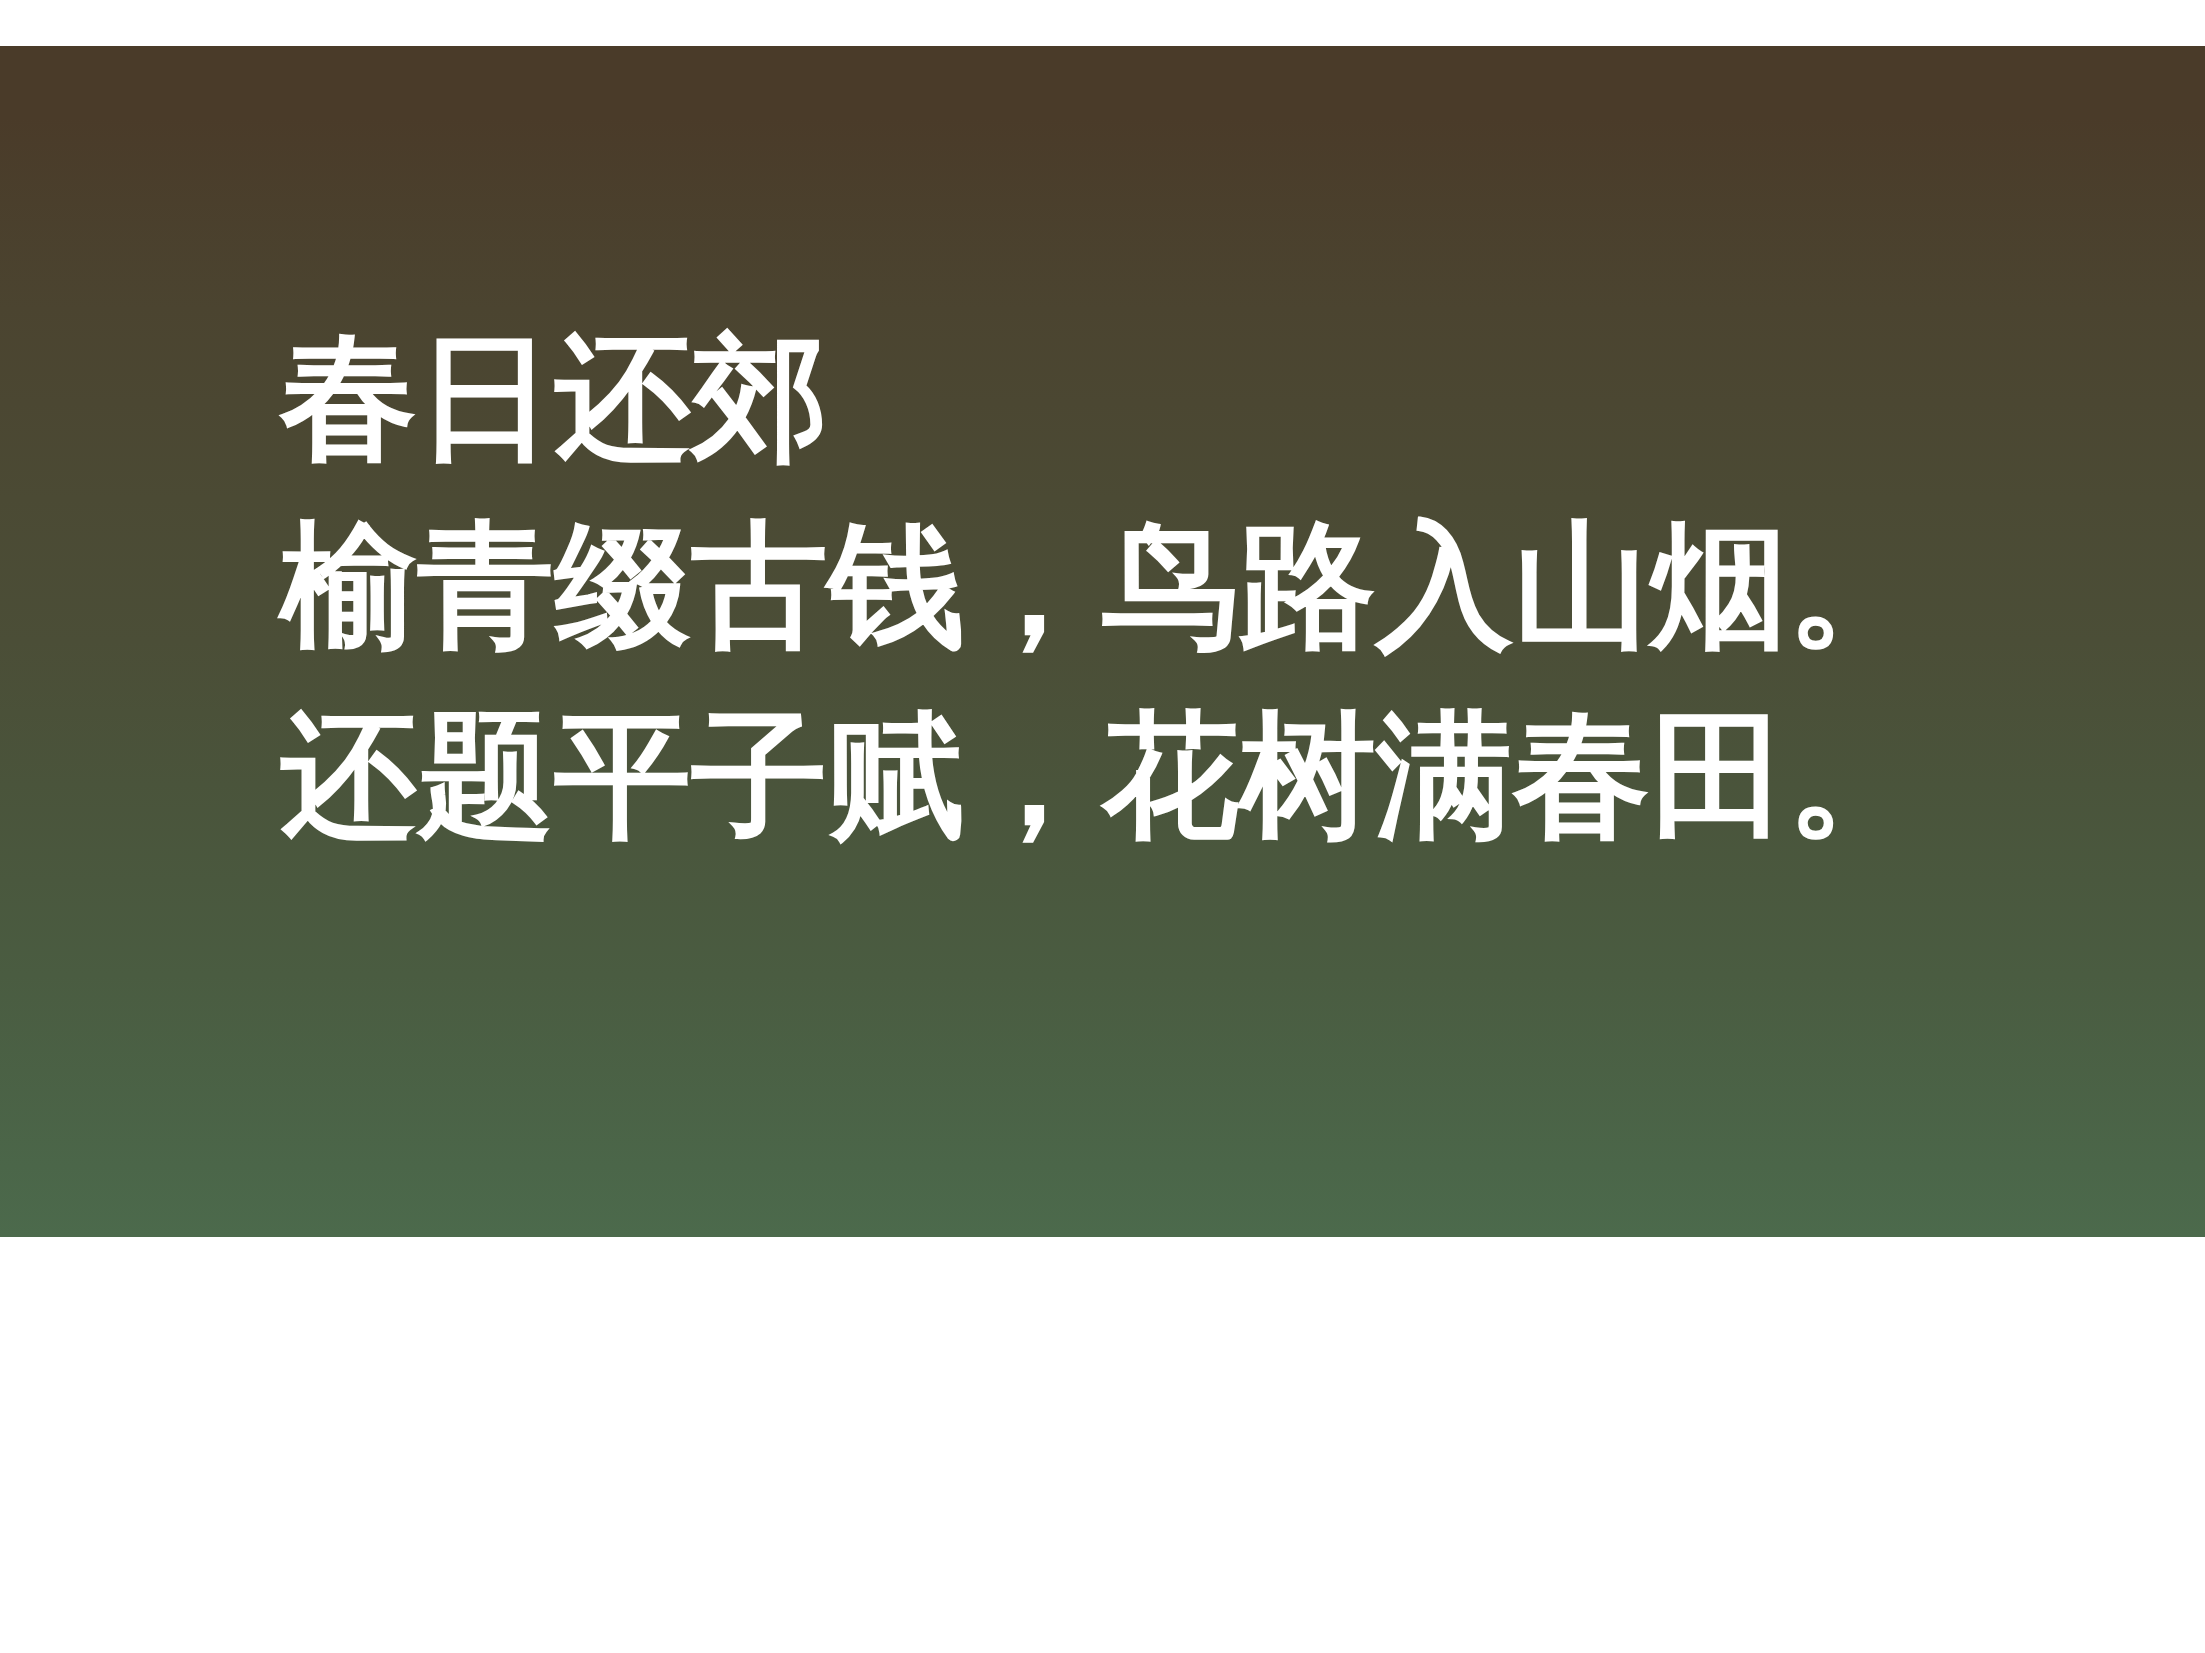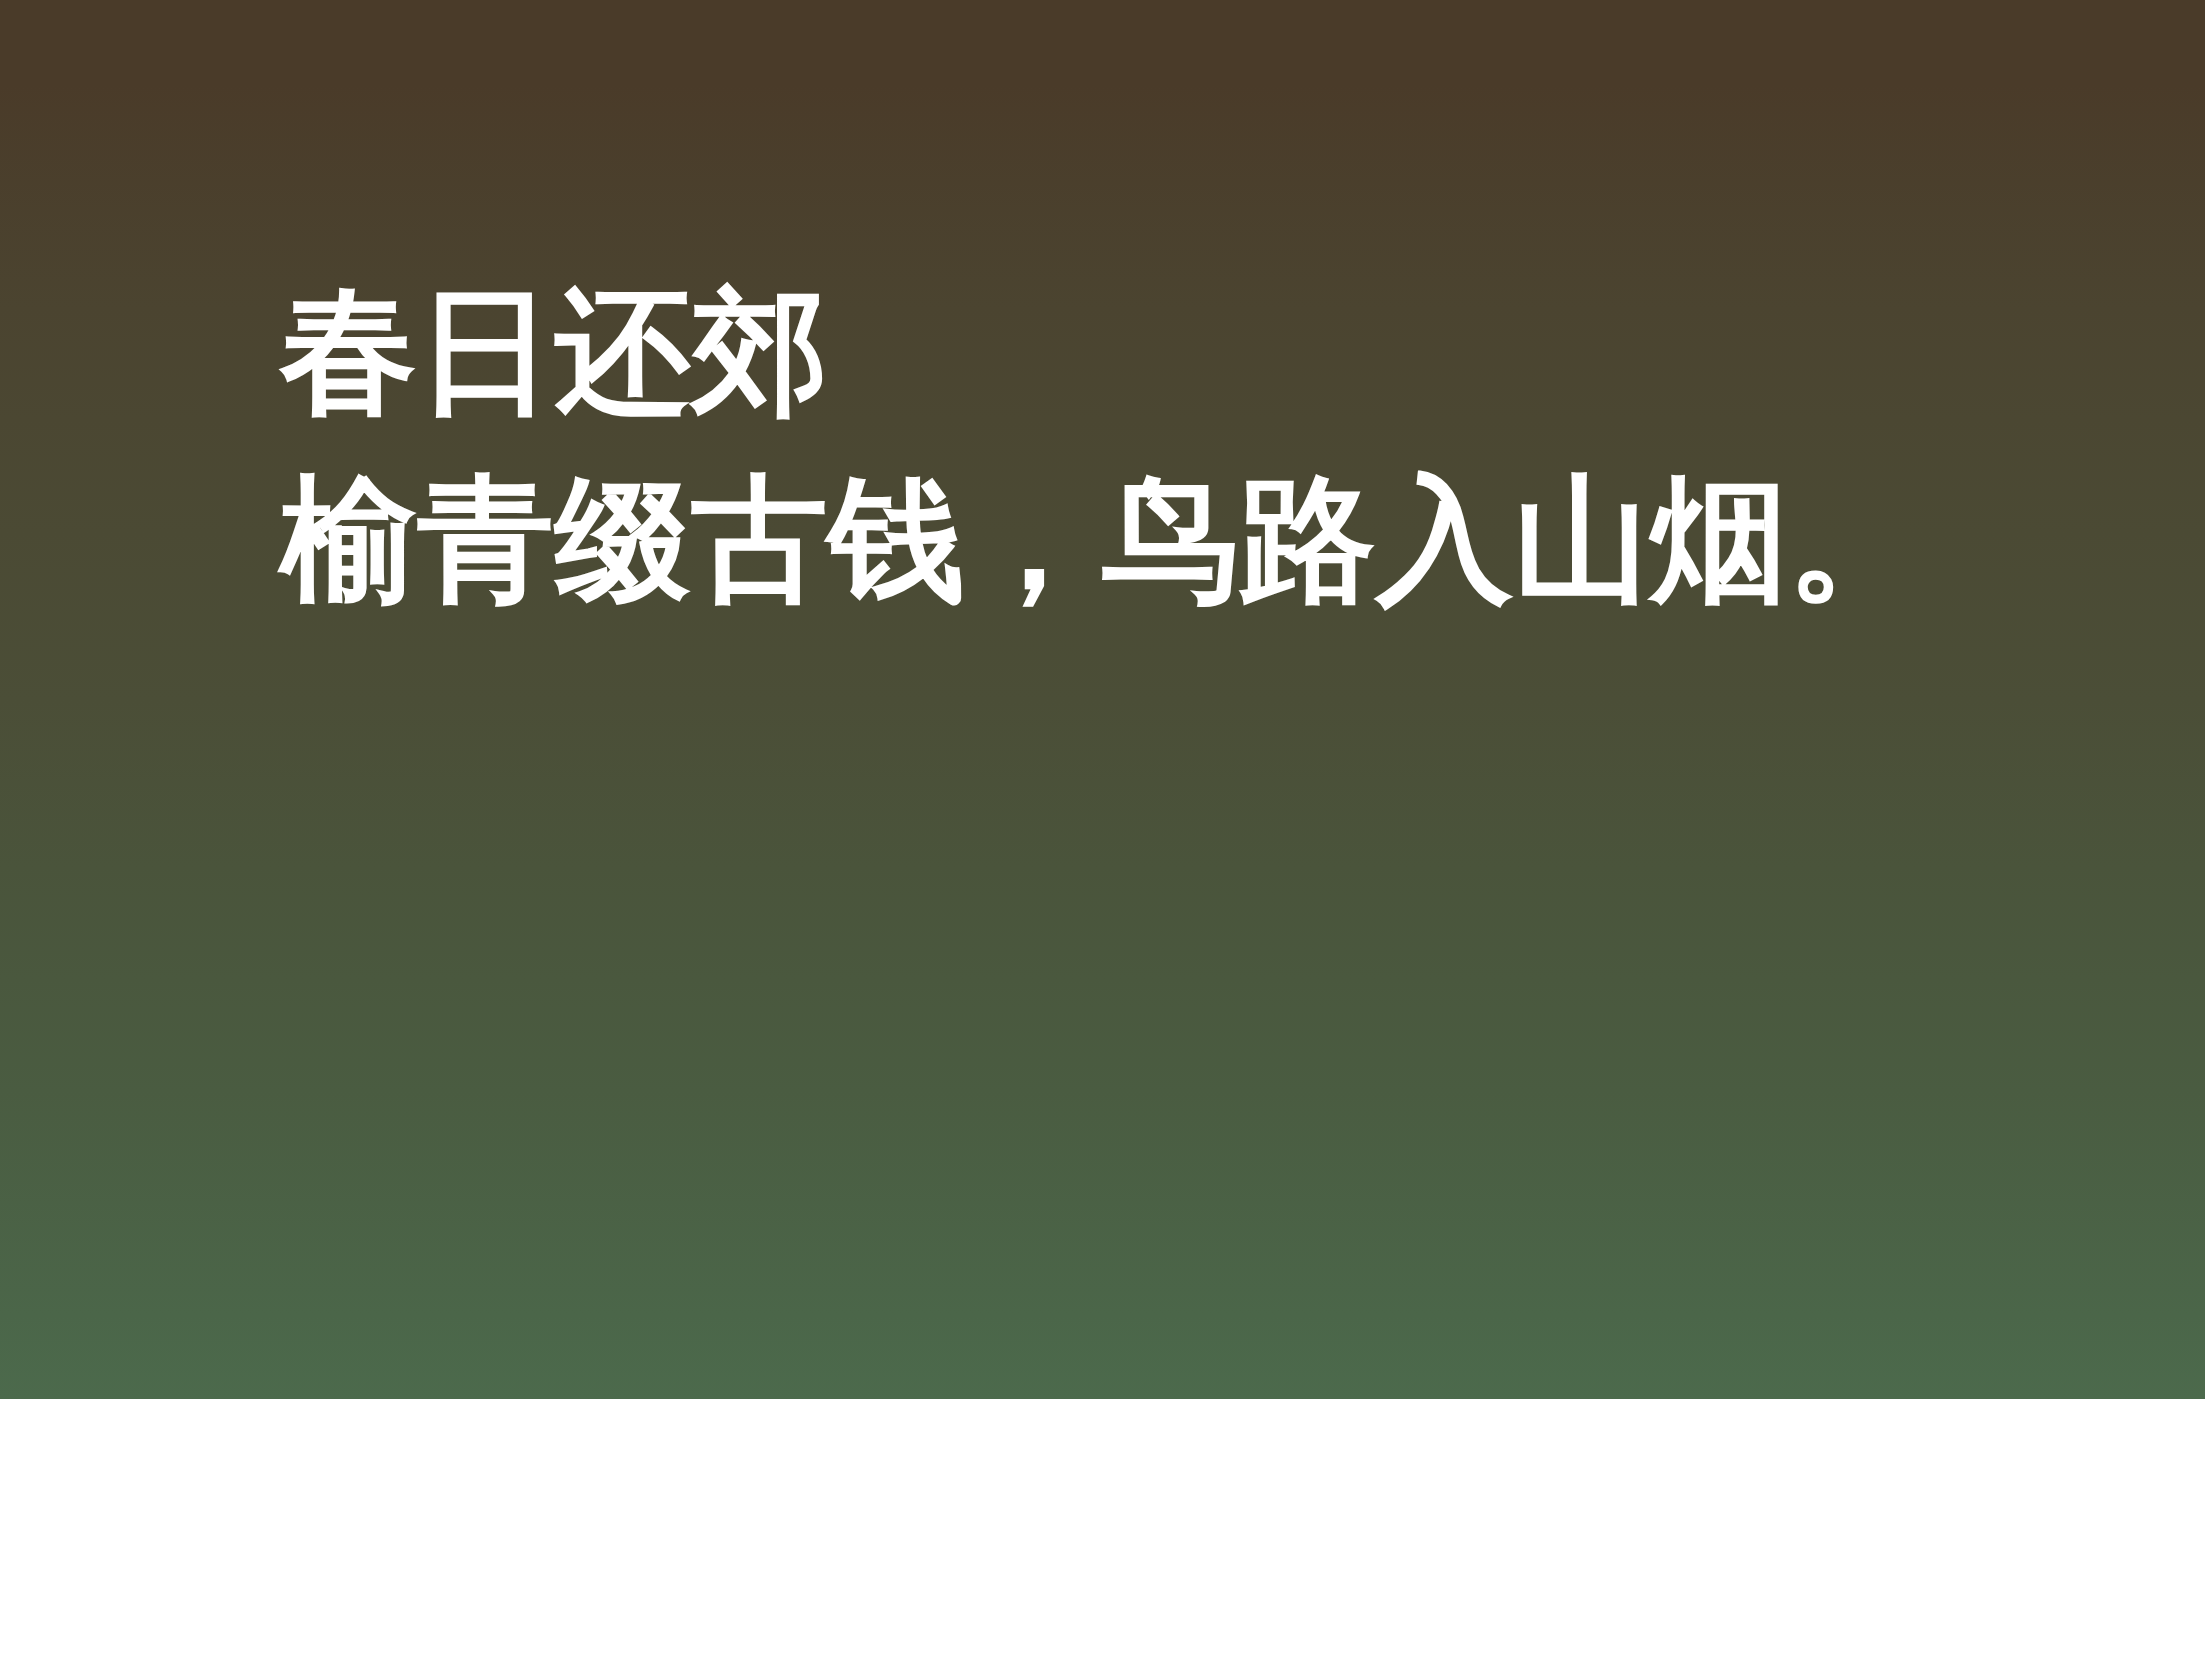--- a/index.html
+++ b/index.html
@@ -10,34 +10,35 @@
     overflow: hidden;
   }
 
   body {
     font-family: "Liberation Sans", "DejaVu Sans", sans-serif;
   }
 
   #poster {
     position: relative;
     width: 2205px;
-    height: 1399px;
+    height: 1191px;
     box-sizing: border-box;
     background: linear-gradient(
         to bottom,
         #4a3b29 0%,
         #4a3b29 6%,
         #4b4430 22%,
         #4b4a34 38%,
         #4b4e37 50%,
         #4a543b 62%,
         #4a5c41 78%,
         #4b6649 94%,
         #4c6a4c 100%);
     overflow: hidden;
+    margin-top: 46px;
   }
 
   #textblock {
     position: absolute;
     left: 280px;
     top: 259px;
     width: 1820px;
   }
 
   .cjk-line {
@@ -73,17 +74,18 @@
 
   <div id="textblock">
 
     <div class="cjk-line title-line">春日还郊</div>
 
 
 
 
     <div class="cjk-line poem-line">榆青缀古钱，鸟路入山烟。</div>
 
+    <div class="cjk-line poem-line">还题平子赋，花树满春田。</div>
 
   </div>
 
 </div>
 
 
 </body></html>

